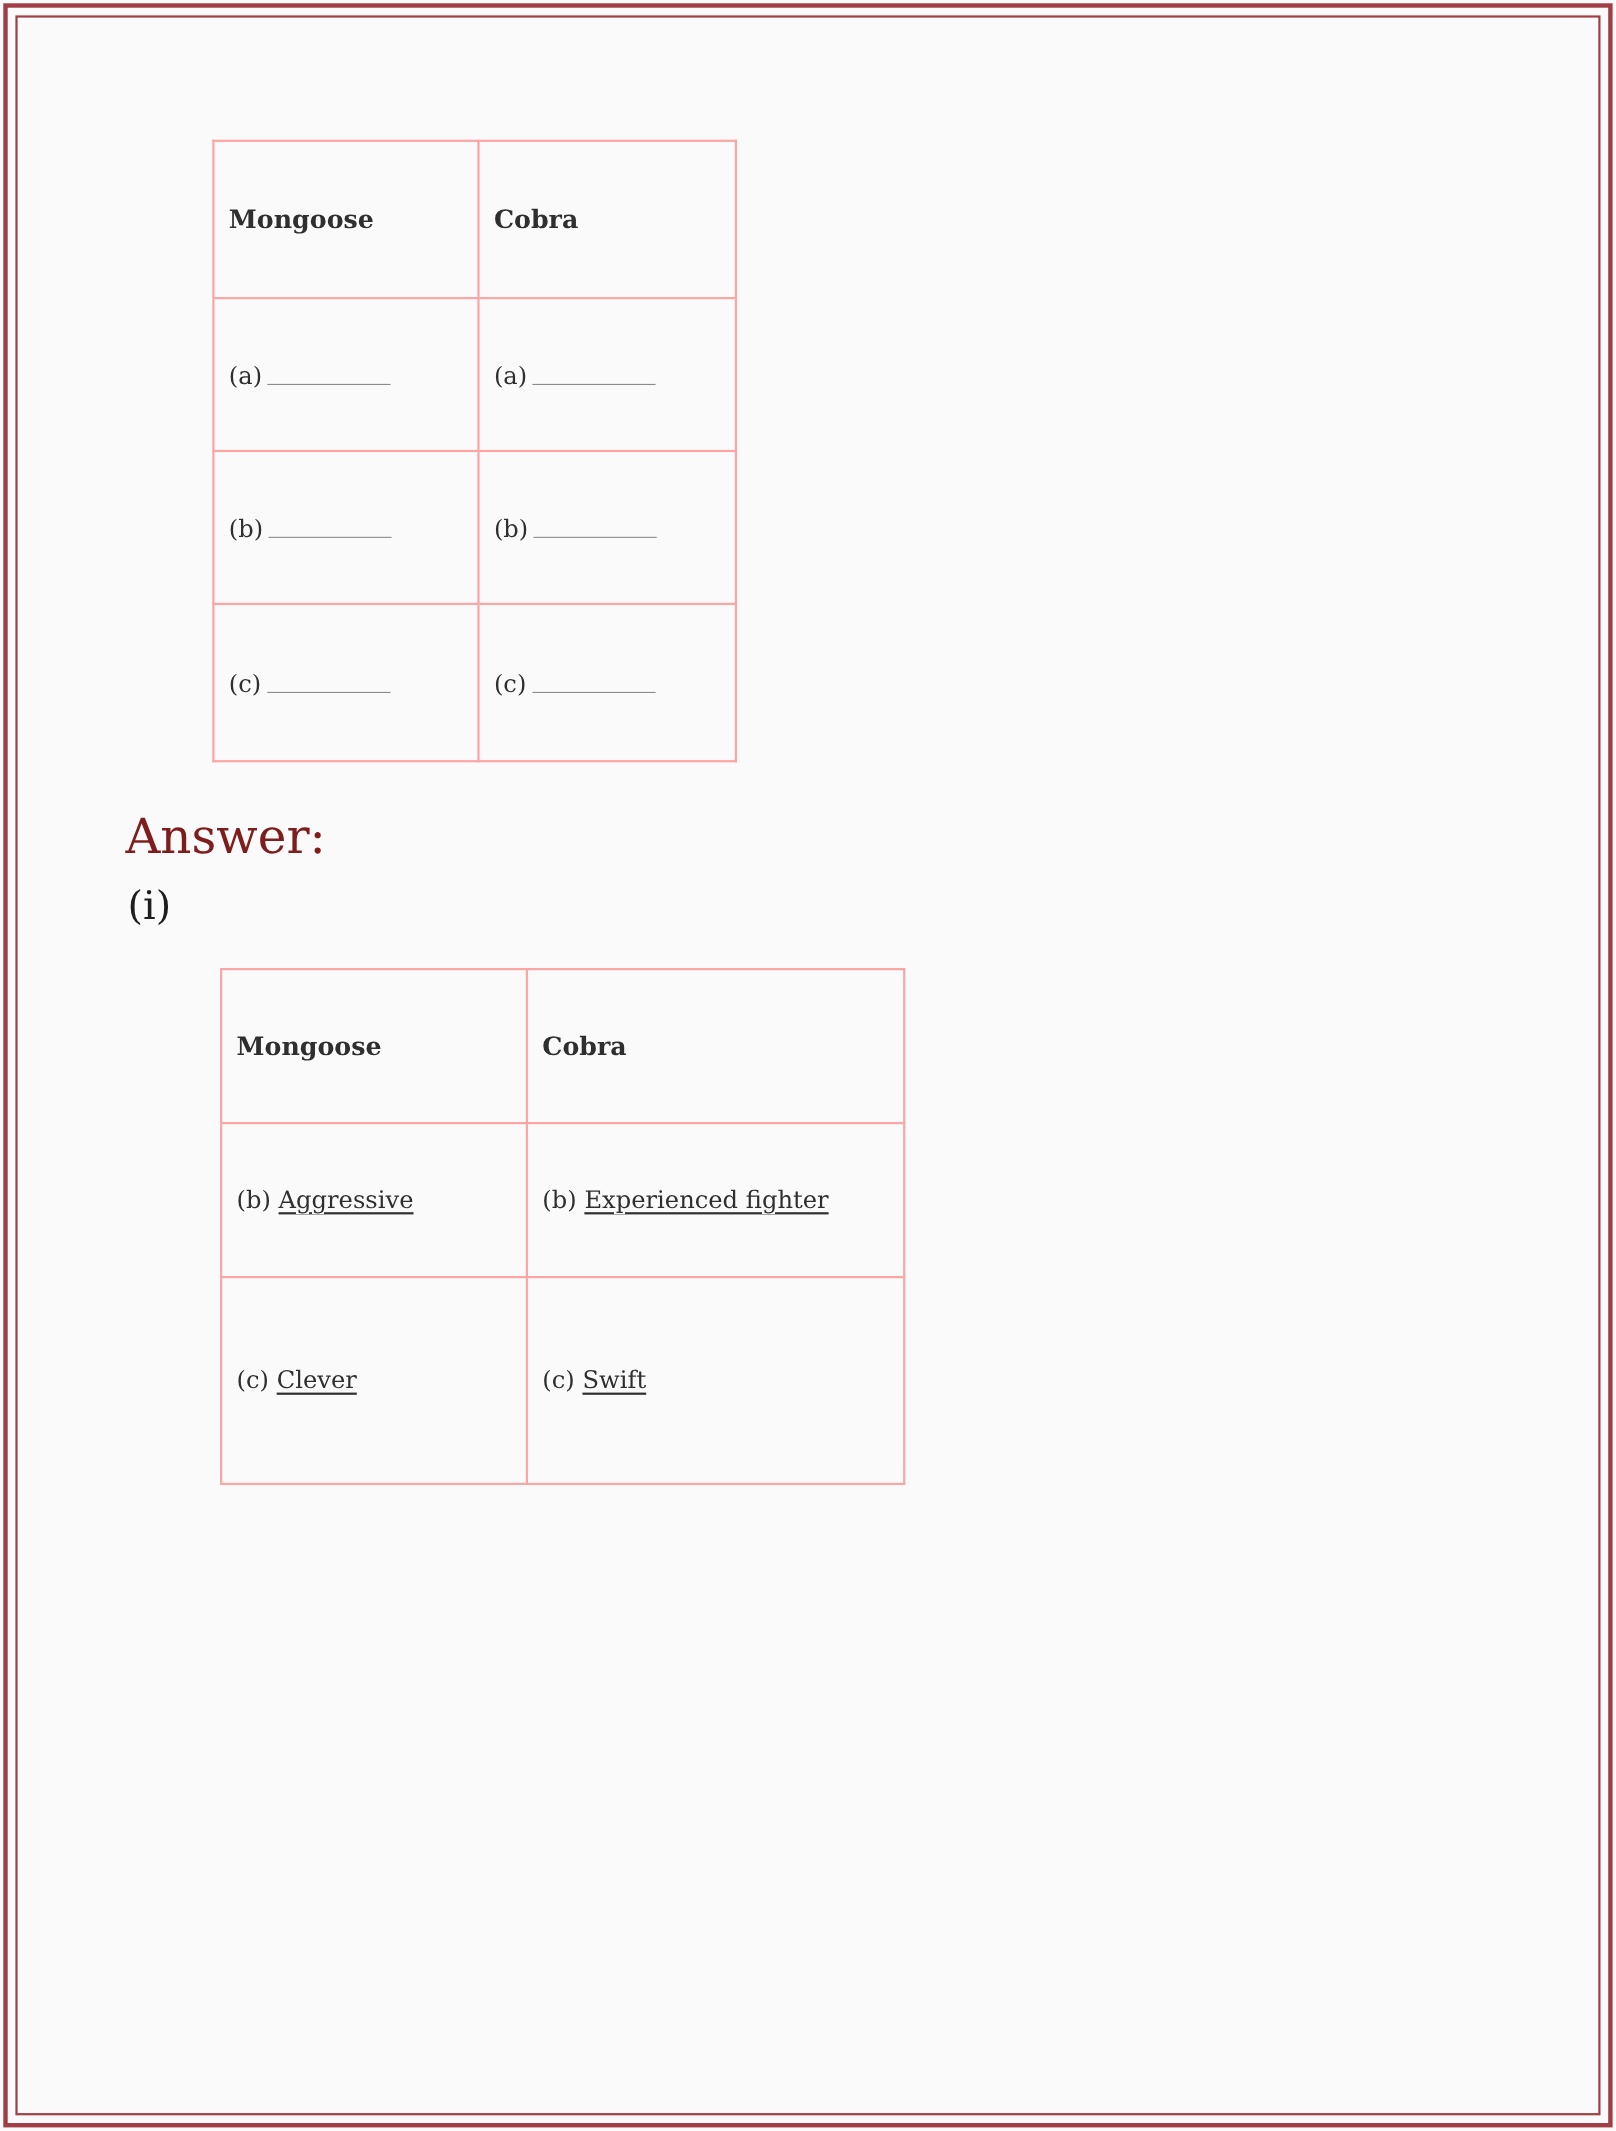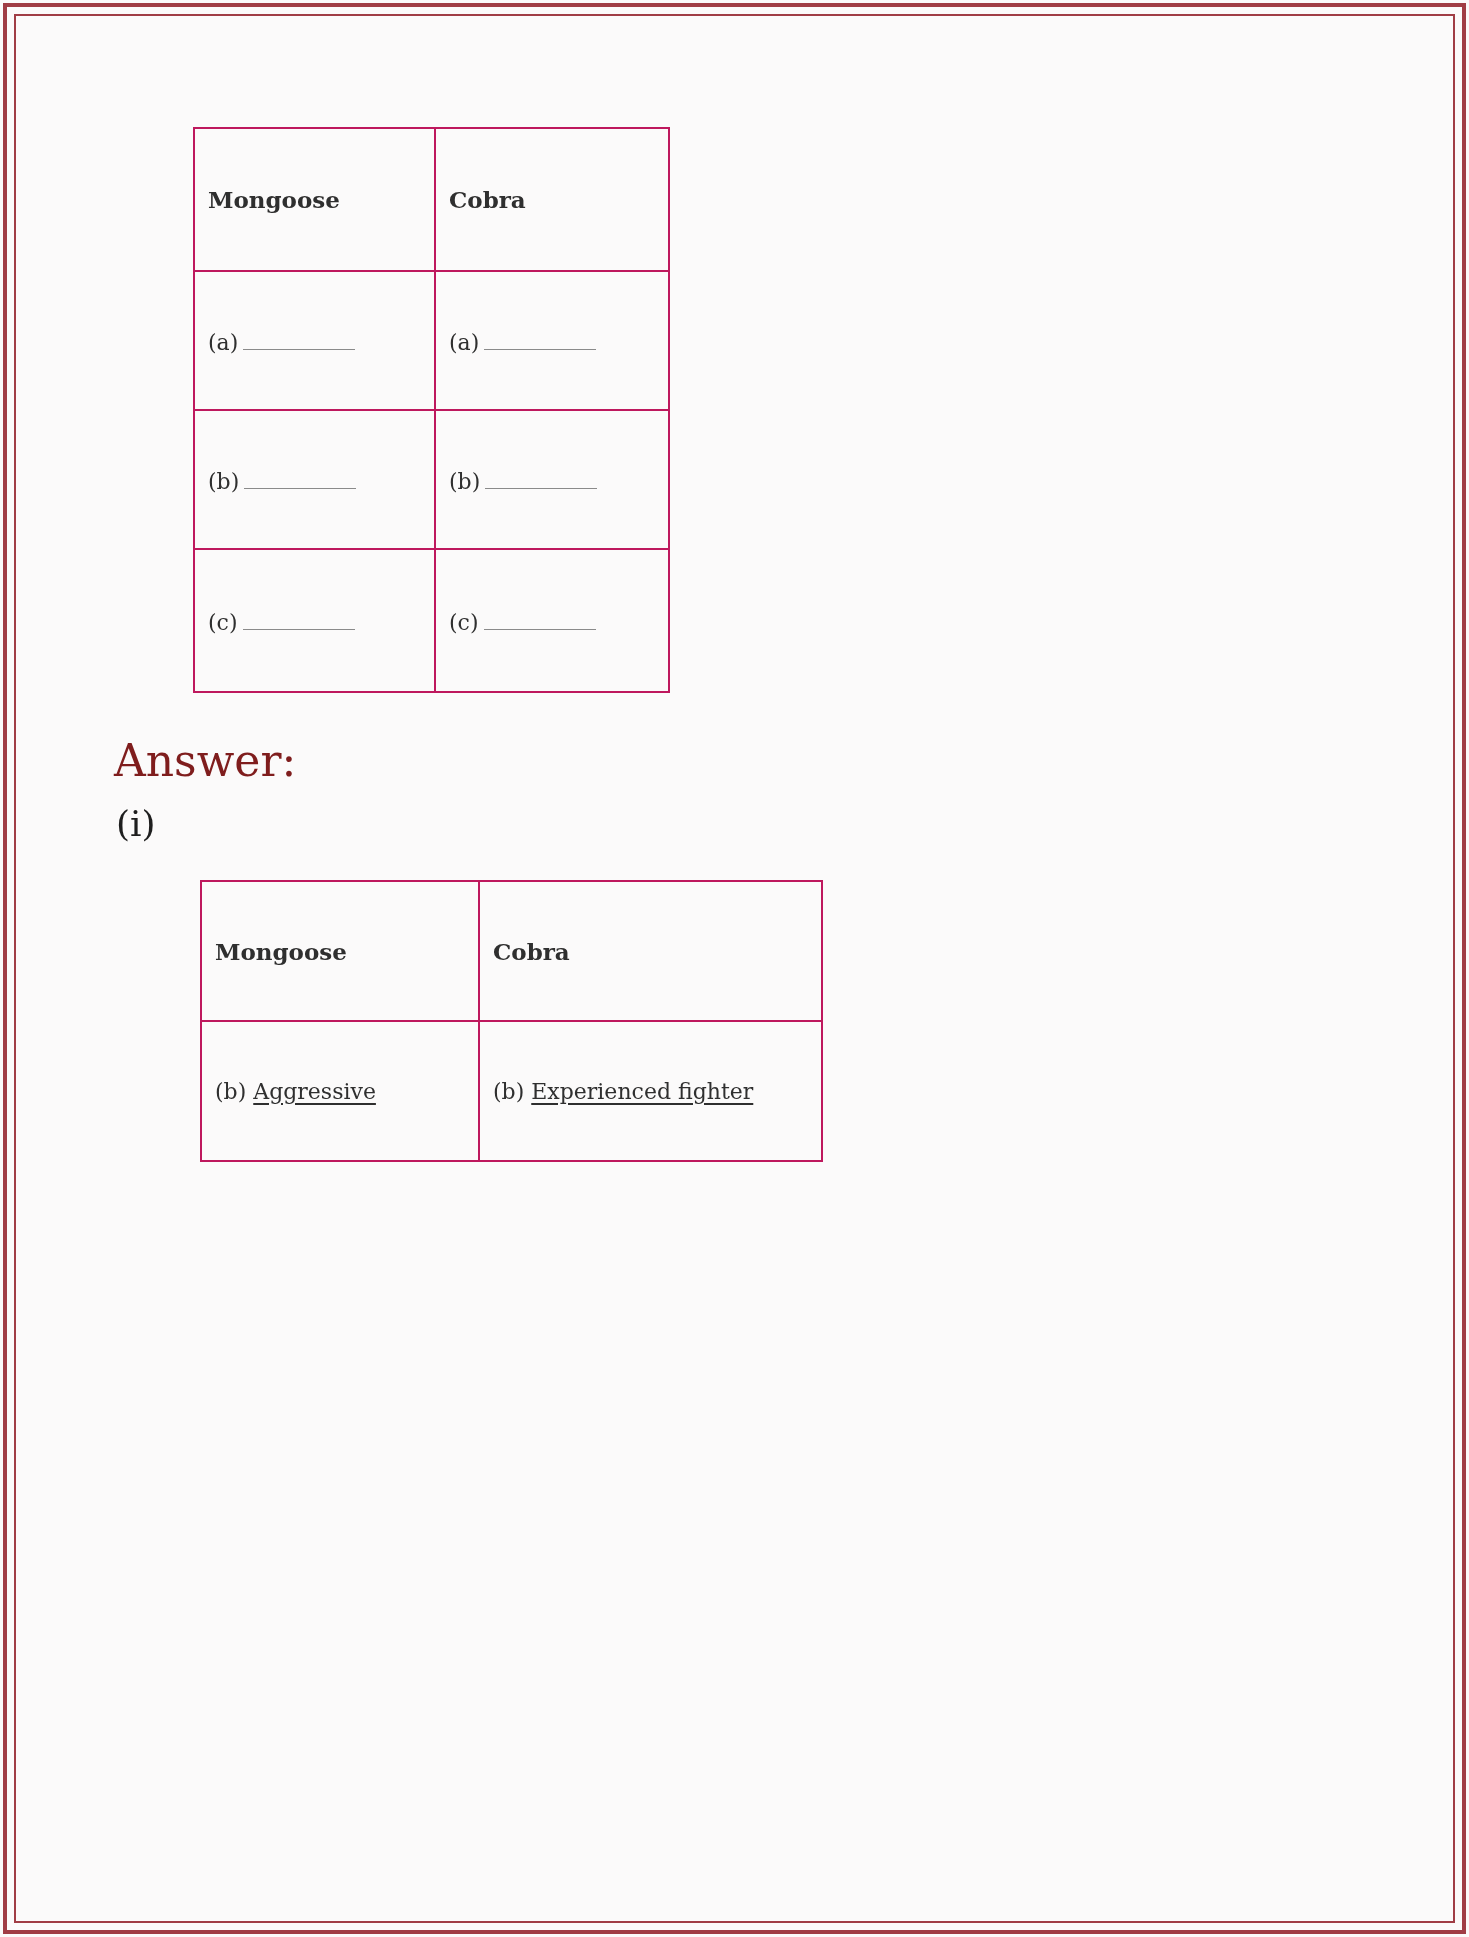--- a/index.html
+++ b/index.html
@@ -10,21 +10,21 @@
     background: #fbfafa;
     overflow: hidden;
     font-family: "DejaVu Serif", "Liberation Serif", serif;
     color: #2f2f2f;
   }
   .frame-outer { position: absolute; inset: 3px; border: 4px solid #a03d45; pointer-events: none; }
   .frame-inner { position: absolute; inset: 14px; border: 2px solid #a03d45; pointer-events: none; }
 
   table.doc-table { border-collapse: collapse; position: absolute; table-layout: fixed; }
   .doc-table th, .doc-table td {
-    border: 2px solid #be185d;
+    border: 2px solid #fca5a5;
     text-align: left;
     vertical-align: middle;
     padding: 0 8px 0 13px;
     font-size: 22px;
     color: #2f2f2f;
     overflow: hidden;
   }
   .doc-table th { font-weight: bold; font-size: 23px; }
 
   .q-table { left: 193px; top: 127px; }
@@ -108,15 +108,25 @@
     <tr class="r">
       <td class="c1">
         <span>(b)</span>
         <span class="ans">Aggressive</span>
       </td>
       <td class="c2">
         <span>(b)</span>
         <span class="ans">Experienced fighter</span>
       </td>
     </tr>
+    <tr class="rl">
+      <td class="c1">
+        <span>(c)</span>
+        <span class="ans">Clever</span>
+      </td>
+      <td class="c2">
+        <span>(c)</span>
+        <span class="ans">Swift</span>
+      </td>
+    </tr>
   </tbody>
     </table>
 </div>
 
 </body></html>

